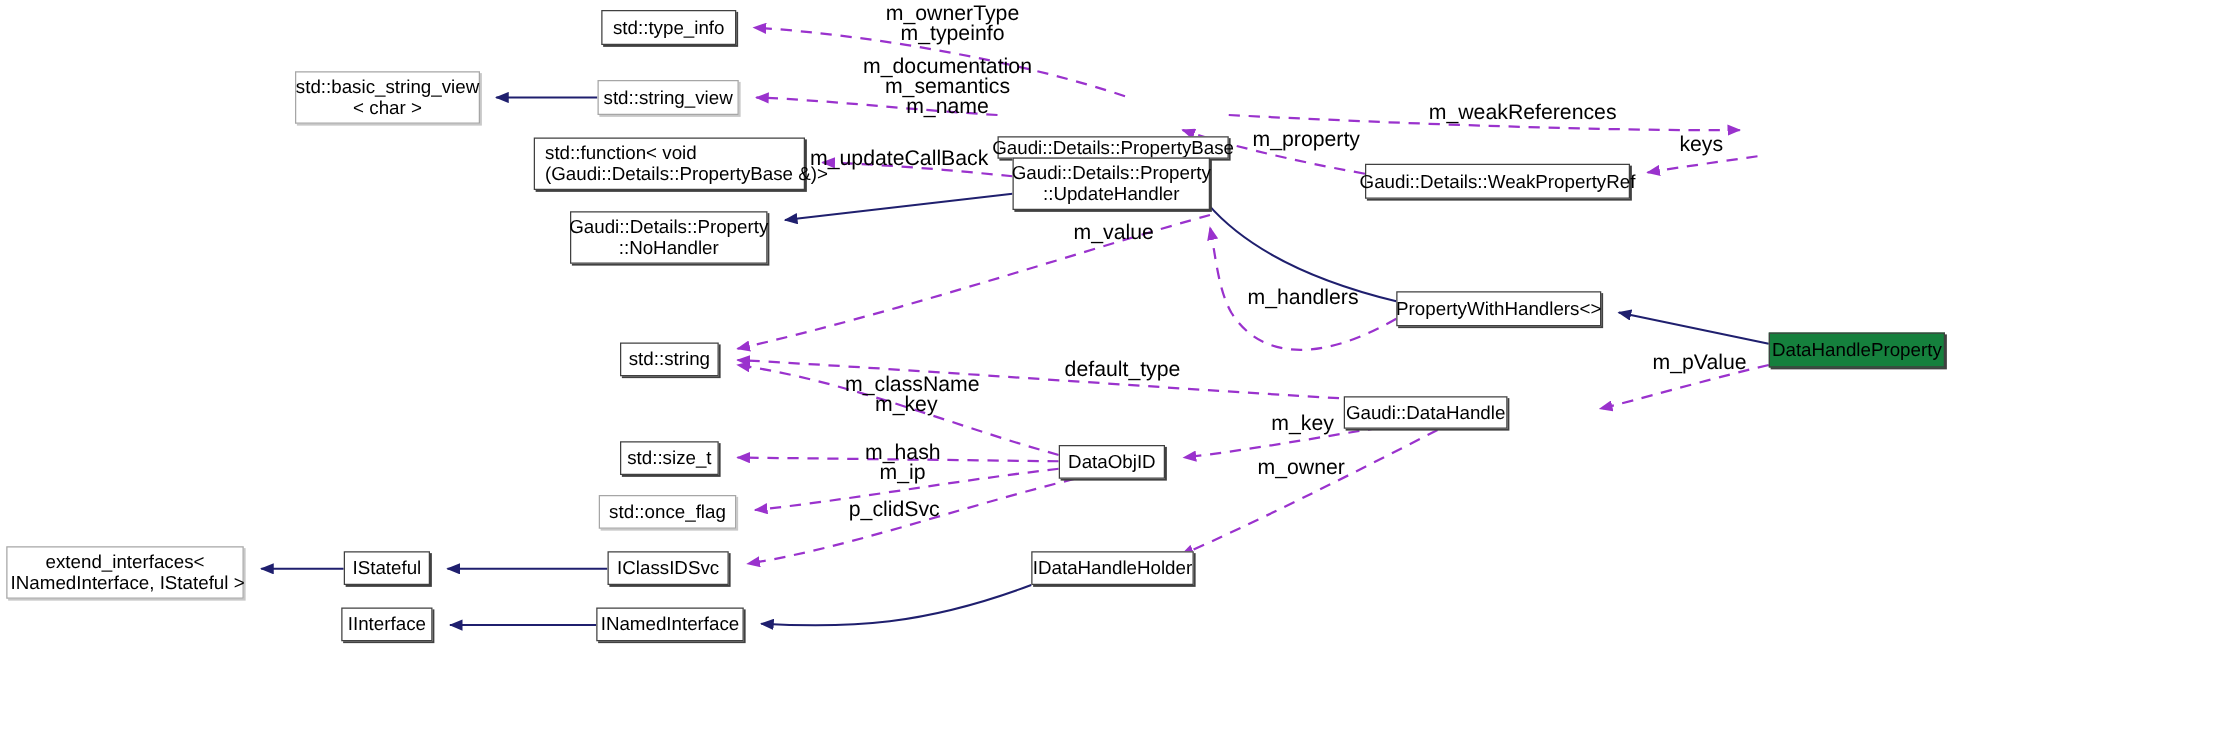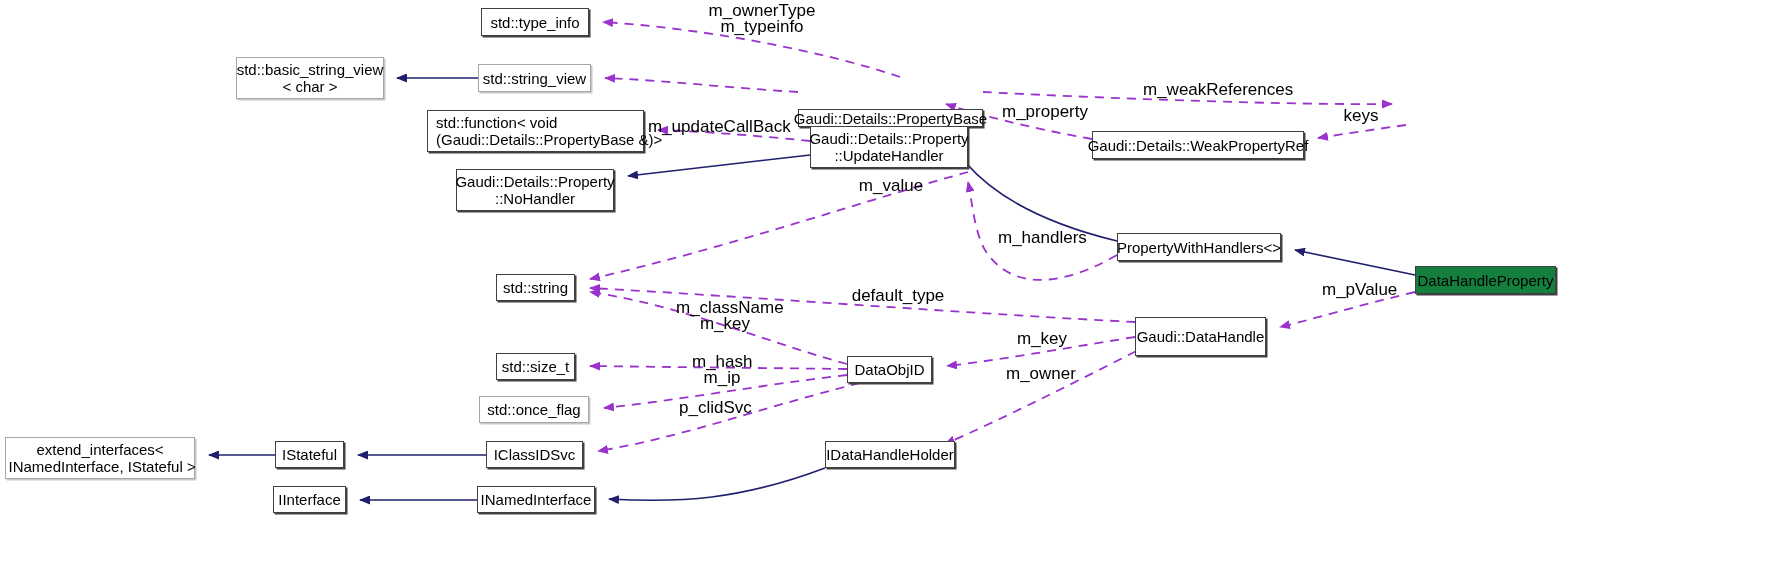--- a/index.html
+++ b/index.html
@@ -161,21 +161,21 @@
   </div>
 
   <div class="node highlight" style="left:1415px; top:266px; width:141px; height:28px;">
     <span>DataHandleProperty</span>
   </div>
 
   <div class="node" style="left:496px; top:274px; width:79px; height:27px;">
     <span>std::string</span>
   </div>
 
-  <div class="node" style="left:1135px; top:317px; width:131px; height:39px;align-items:center;">
+  <div class="node" style="left:1075px; top:317px; width:131px; height:26px;align-items:center;">
     <span>Gaudi::DataHandle</span>
   </div>
 
   <div class="node" style="left:496px; top:353px; width:79px; height:27px;">
     <span>std::size_t</span>
   </div>
 
   <div class="node" style="left:847px; top:356px; width:85px; height:27px;">
     <span>DataObjID</span>
   </div>
@@ -205,20 +205,23 @@
     <span>IInterface</span>
   </div>
 
   <div class="node" style="left:477px; top:486px; width:118px; height:27px;">
     <span>INamedInterface</span>
   </div>
 
   <div class="edge-label" style="left:676px; top:3px; width:172px;">m_ownerType
 m_typeinfo</div>
 
+  <div class="edge-label" style="left:658px; top:45px; width:200px;">m_documentation
+m_semantics
+m_name</div>
 
   <div class="edge-label" style="left:648px; top:119px; width:136px;">m_updateCallBack</div>
 
   <div class="edge-label" style="left:1002px; top:104px; width:80px;">m_property</div>
 
   <div class="edge-label" style="left:1143px; top:82px; width:140px;">m_weakReferences</div>
 
   <div class="edge-label" style="left:1343px; top:108px; width:36px;">keys</div>
 
   <div class="edge-label" style="left:858px; top:178px; width:66px;">m_value</div>

